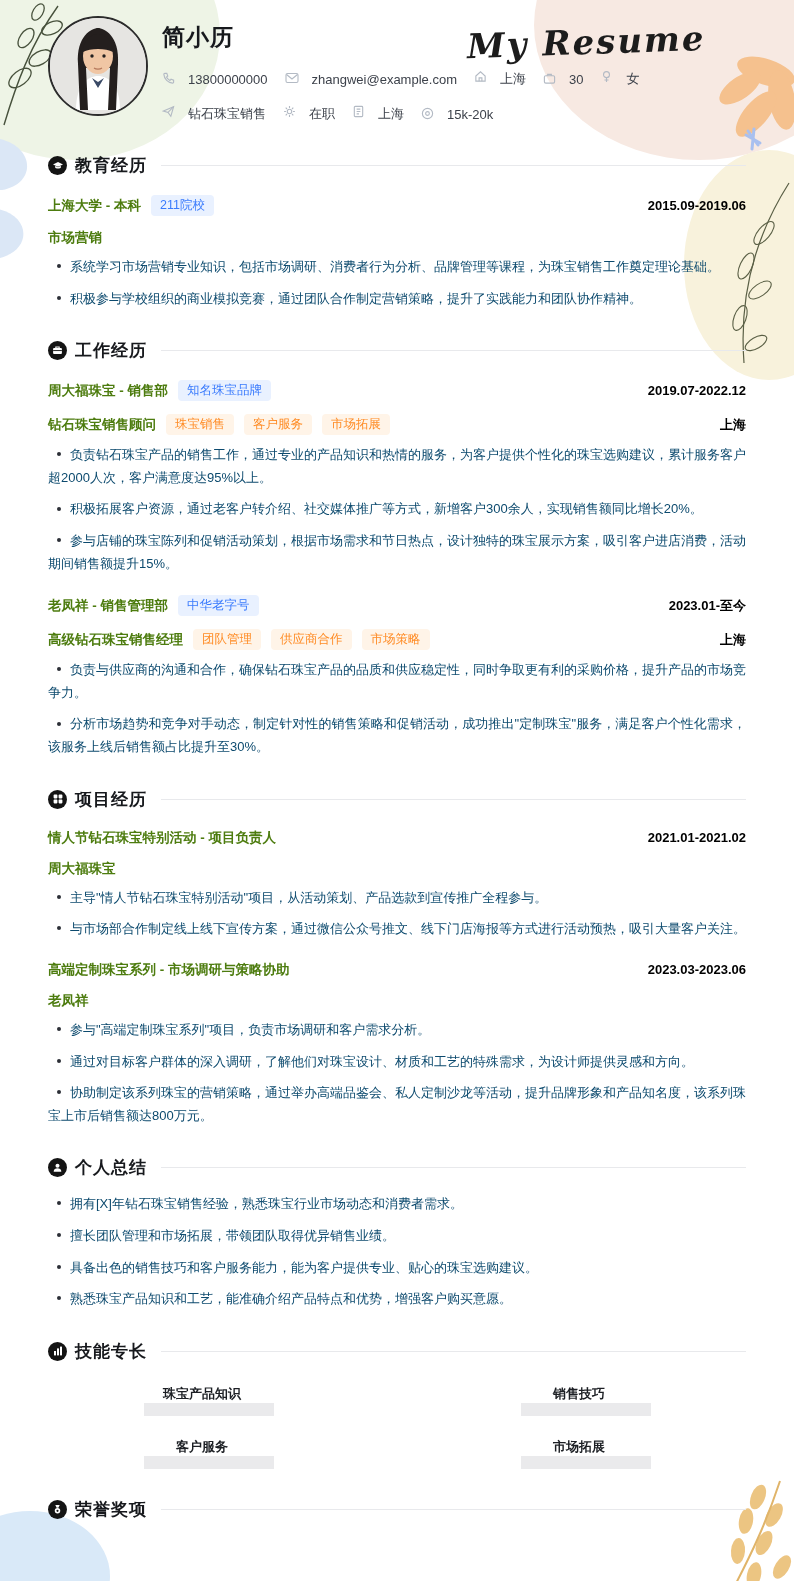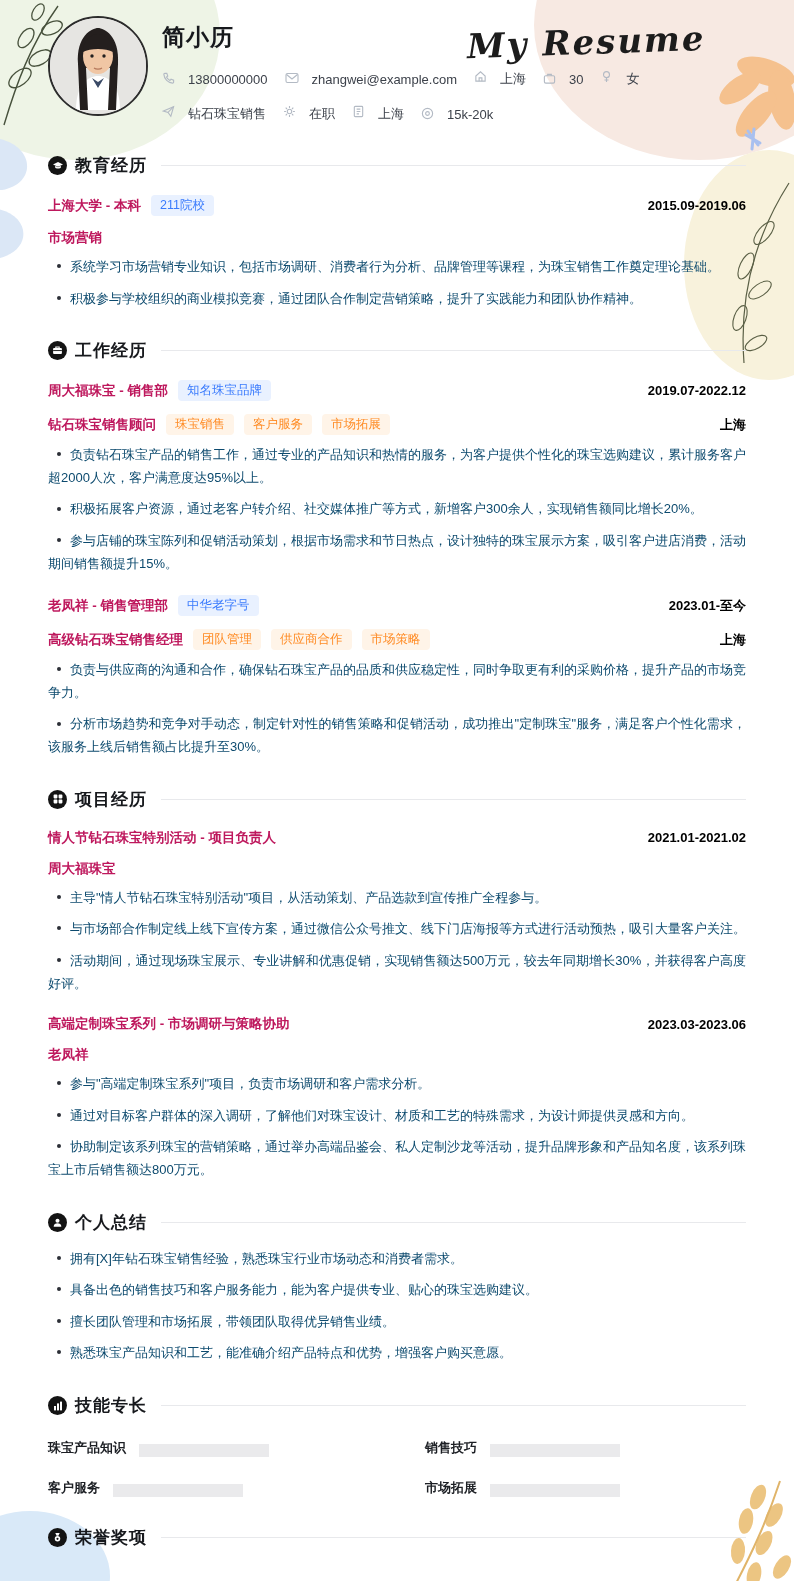--- a/index.html
+++ b/index.html
@@ -25,32 +25,32 @@
   .section { margin-top:29px; }
   .section-head { display:flex; align-items:center; }
   .section-icon { width:19px; height:19px; border-radius:50%; background:#141414; display:flex; align-items:center; justify-content:center; flex-shrink:0; }
   .section-title { font-size:17px; font-weight:bold; color:#17191d; margin-left:8px; letter-spacing:1px; }
   .section-line { flex:1; height:1px; background:#e8e9ec; margin-left:14px; }
   .section-body { margin-top:18px; }
 
   .item { margin-top:16px; }
   .item:first-child { margin-top:0; }
   .item-head { display:flex; align-items:center; }
-  .item-title { font-size:13.5px; font-weight:bold; color:#be185d; }
+  .item-title { font-size:13.5px; font-weight:bold; color:#4d7c0f; }
   .item-date { margin-left:auto; font-size:13px; font-weight:bold; color:#000000;text-align:center; }
   .item-sub { display:flex; align-items:center; margin-top:13px; }
   .tag-blue { margin-left:10px; font-size:12.5px; color:#3a7bfd; background:#e9f1ff; padding:2px 9px; border-radius:4px; }
   .tag-orange { margin-left:10px; font-size:12.5px; color:#ff8c26; background:#fff4e8; padding:2px 9px; border-radius:4px; }
   .bullets { margin-top:4px; }
   .bullet { font-size:13px; line-height:1.74; color:#0c4a6e; text-align:justify; margin-top:9px; text-indent:0; }
   .bullet .dot { display:inline-block; width:4px; height:4px; border-radius:50%; background:#2b2f36; vertical-align:middle; margin:0 9px 3px 9px; }
 
   
   .skills-grid { display:grid; grid-template-columns:1fr 1fr; column-gap:56px; row-gap:22px; margin-top:22px; }
-  .skill { display:flex; align-items:flex-end; }
+  .skill { display:flex; align-items:center;flex-direction:column; }
   .skill-label { font-size:13px; font-weight:bold; color:#1c1f24; margin-right:13px; white-space:nowrap; }
   .skill-bar { width:130px; height:13px; background:#eaeaec; position:relative; }
   .skill-fill { height:100%; background:#0e0e0e; clip-path:polygon(0 0,100% 0,calc(100% - 9px) 100%,0 100%); }
 </style>
 </head>
 <body>
 
 <div class="decor" style="left:-70px;top:-90px;width:290px;height:250px;border-radius:50%;background:#eef4e6;"></div>
 <svg class="decor" style="left:-4px;top:0;" width="90" height="130" viewBox="0 0 90 130" fill="none">
   <path d="M8 125 C 20 85, 34 45, 62 6" stroke="#47513c" stroke-width="1.4"></path>
@@ -289,21 +289,20 @@
         <div class="item-head">
           <span class="item-title">情人节钻石珠宝特别活动 - 项目负责人</span>
           <span class="item-date">2021.01-2021.02</span>
         </div>
         <div class="item-sub">
           <span class="item-title">周大福珠宝</span>
         </div>
         <div class="bullets">
           <p class="bullet"><span class="dot"></span><span>主导"情人节钻石珠宝特别活动"项目，从活动策划、产品选款到宣传推广全程参与。</span></p>
           <p class="bullet"><span class="dot"></span><span>与市场部合作制定线上线下宣传方案，通过微信公众号推文、线下门店海报等方式进行活动预热，吸引大量客户关注。</span></p>
-          <p class="bullet"><span class="dot"></span><span>活动期间，通过现场珠宝展示、专业讲解和优惠促销，实现销售额达500万元，较去年同期增长30%，并获得客户高度好评。</span></p>
         </div>
       </div>
       <div class="item" style="margin-top:20px;">
         <div class="item-head">
           <span class="item-title">高端定制珠宝系列 - 市场调研与策略协助</span>
           <span class="item-date">2023.03-2023.06</span>
         </div>
         <div class="item-sub">
           <span class="item-title">老凤祥</span>
         </div>
@@ -323,22 +322,22 @@
             <circle cx="6" cy="4" r="2.2" fill="#fff"></circle>
             <path d="M1.8 10.5 C1.8 7.6 4 6.8 6 6.8 C8 6.8 10.2 7.6 10.2 10.5 Z" fill="#fff"></path>
           </svg>
       </span>
       <span class="section-title">个人总结</span>
       <span class="section-line"></span>
     </div>
     <div class="section-body">
       <div class="bullets" style="margin-top:-4px;">
         <p class="bullet"><span class="dot"></span><span>拥有[X]年钻石珠宝销售经验，熟悉珠宝行业市场动态和消费者需求。</span></p>
+        <p class="bullet"><span class="dot"></span><span>擅长团队管理和市场拓展，带领团队取得优异销售业绩。</span></p>
         <p class="bullet"><span class="dot"></span><span>具备出色的销售技巧和客户服务能力，能为客户提供专业、贴心的珠宝选购建议。</span></p>
-        <p class="bullet"><span class="dot"></span><span>擅长团队管理和市场拓展，带领团队取得优异销售业绩。</span></p>
         <p class="bullet"><span class="dot"></span><span>熟悉珠宝产品知识和工艺，能准确介绍产品特点和优势，增强客户购买意愿。</span></p>
       </div>
     </div>
   </div>
 
   <div class="section">
     <div class="section-head">
       <span class="section-icon">
         <svg width="10" height="10" viewBox="0 0 10 10">
             <g fill="#fff">

